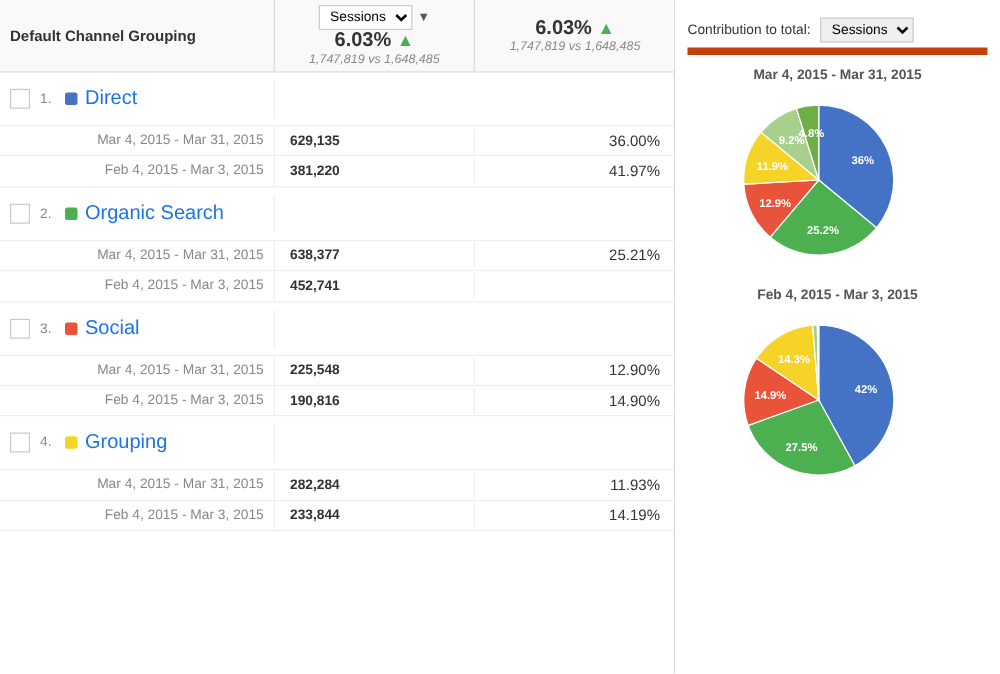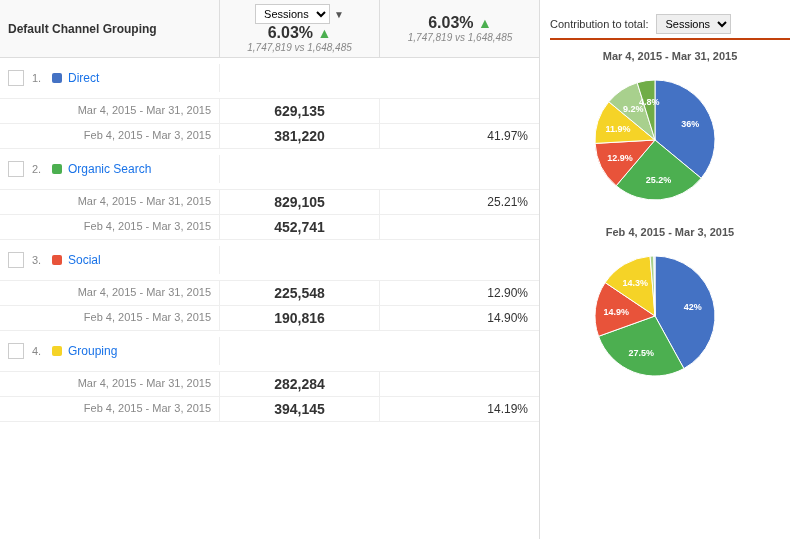--- a/index.html
+++ b/index.html
@@ -15,36 +15,36 @@
     .col-sessions-header .select-wrap { display: flex; align-items: center; gap: 4px; }
     .col-sessions-header select { font-size: 11px; padding: 2px 4px; border: 1px solid #ccc; background: #fff; }
     .sort-arrow { color: #555; font-size: 10px; }
     .col-sessions-value { flex: 0 0 160px; padding: 4px 8px; display: flex; flex-direction: column; align-items: center; justify-content: center; }
     .pct-change { font-size: 16px; font-weight: bold; color: #333; }
     .pct-change .arrow-up { color: #4caf50; font-size: 14px; }
     .comparison-text { font-size: 10px; color: #888; font-style: italic; }
     .checkbox { width: 16px; height: 16px; border: 1px solid #ccc; margin-right: 8px; flex-shrink: 0; cursor: pointer; }
     .row-num { color: #888; margin-right: 6px; font-size: 11px; min-width: 14px; }
     .color-dot { width: 10px; height: 10px; border-radius: 2px; margin-right: 6px; flex-shrink: 0; }
-    .channel-name { color: #1a73e8; font-size: 12px; cursor: pointer; }
+    .channel-name { color: #1a73e8; font-size: 16px; cursor: pointer; }
     
     .data-row { display: flex; align-items: center; border-bottom: 1px solid #eee; background: #fff; }
     .data-row .col-label-cell { flex: 0 0 220px; padding: 4px 8px 4px 36px; font-size: 11px; color: #888; border-right: 1px solid #eee; text-align: right; line-height: 1.4; }
-    .data-row .col-val { flex: 0 0 160px; padding: 4px 12px; font-weight: bold; font-size: 14px; text-align: center; border-right: 1px solid #eee; }
+    .data-row .col-val { flex: 0 0 160px; padding: 4px 12px; font-weight: bold; font-size: 11px; text-align: left; border-right: 1px solid #eee; }
     .data-row .col-pct { flex: 0 0 160px; padding: 4px 12px; font-size: 12px; text-align: right; }
 
     .group-header-row { display: flex; align-items: center; border-bottom: 1px solid #eee; padding: 6px 0; }
     .group-header-row .col-label-cell { flex: 0 0 220px; padding: 6px 8px; display: flex; align-items: center; border-right: 1px solid #eee; }
 
     
     .chart-title { font-size: 11px; font-weight: bold; text-align: center; color: #555; margin-bottom: 6px; }
     .pie-container { display: flex; justify-content: center; margin-bottom: 8px; position: relative; }
     svg text { font-family: Arial, sans-serif; }
 
-    .contribution-header { display: flex; align-items: center; gap: 8px; margin-bottom: 10px; padding: 4px 0; border-bottom: 2px solid #c2410c; font-size: 11px; }
+    .contribution-header { display: flex; align-items: center; gap: 8px; margin-bottom: 10px; padding: 4px 0; border-bottom: 6px solid #c2410c; font-size: 11px; }
     .contribution-header select { font-size: 11px; padding: 2px 4px; border: 1px solid #ccc; }
   </style>
 </head>
 <body>
 
 <div class="container">
 
   <div class="left-panel">
 
     <div class="header-row">
@@ -80,39 +80,40 @@
       <span class="row-num">1.</span>
       <div class="color-dot" style="background:#4472c4;"></div>
       <span class="channel-name">Direct</span>
     </div>
     <div style="flex:0 0 160px;border-right:1px solid #eee;"></div>
     <div style="flex:0 0 160px;"></div>
   </div>
         <div class="data-row">
       <div class="col-label-cell">Mar 4, 2015 - Mar 31, 2015</div>
       <div class="col-val">629,135</div>
+      <div class="col-pct">36.00%</div>
     </div>
         <div class="data-row">
       <div class="col-label-cell">Feb 4, 2015 - Mar 3, 2015</div>
       <div class="col-val">381,220</div>
       <div class="col-pct">41.97%</div>
     </div>
         <div class="group-header-row">
     <div class="col-label-cell" style="display:flex;align-items:center;font-size:12px;">
       <div class="checkbox"></div>
       <span class="row-num">2.</span>
       <div class="color-dot" style="background:#4caf50;"></div>
       <span class="channel-name">Organic Search</span>
     </div>
     <div style="flex:0 0 160px;border-right:1px solid #eee;"></div>
     <div style="flex:0 0 160px;"></div>
   </div>
         <div class="data-row">
       <div class="col-label-cell">Mar 4, 2015 - Mar 31, 2015</div>
-      <div class="col-val">829,105</div>
+      <div class="col-val">638,377</div>
       <div class="col-pct">25.21%</div>
     </div>
         <div class="data-row">
       <div class="col-label-cell">Feb 4, 2015 - Mar 3, 2015</div>
       <div class="col-val">452,741</div>
     </div>
         <div class="group-header-row">
     <div class="col-label-cell" style="display:flex;align-items:center;font-size:12px;">
       <div class="checkbox"></div>
       <span class="row-num">3.</span>
@@ -138,24 +139,25 @@
       <span class="row-num">4.</span>
       <div class="color-dot" style="background:#f5d327;"></div>
       <span class="channel-name">Grouping</span>
     </div>
     <div style="flex:0 0 160px;border-right:1px solid #eee;"></div>
     <div style="flex:0 0 160px;"></div>
   </div>
         <div class="data-row">
       <div class="col-label-cell">Mar 4, 2015 - Mar 31, 2015</div>
       <div class="col-val">282,284</div>
-    </div>
-        <div class="data-row">
-      <div class="col-label-cell">Feb 4, 2015 - Mar 3, 2015</div>
-      <div class="col-val">394,145</div>
+      <div class="col-pct">11.93%</div>
+    </div>
+        <div class="data-row">
+      <div class="col-label-cell">Feb 4, 2015 - Mar 3, 2015</div>
+      <div class="col-val">233,844</div>
       <div class="col-pct">14.19%</div>
     </div>
       </div>
   </div>
 
   <div class="right-panel">
     <div class="contribution-header">
       <span>Contribution to total:</span>
       <select>
         <option>Sessions</option>

